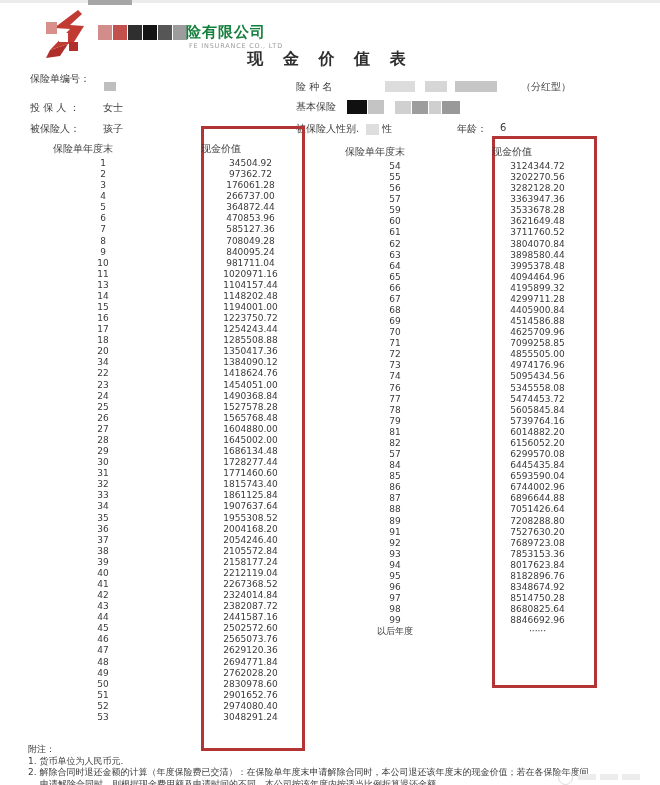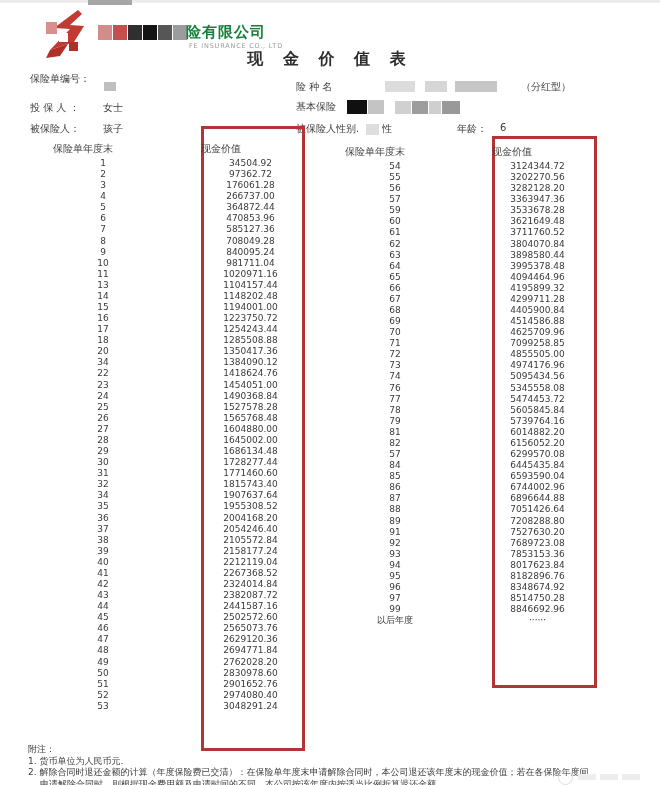--- a/index.html
+++ b/index.html
@@ -221,20 +221,24 @@
     </div>
     <div class="trow">
       <span class="yc">31</span>
       <span class="vc">1771460.60</span>
     </div>
     <div class="trow">
       <span class="yc">32</span>
       <span class="vc">1815743.40</span>
     </div>
     <div class="trow">
+      <span class="yc">33</span>
+      <span class="vc">1861125.84</span>
+    </div>
+    <div class="trow">
       <span class="yc">34</span>
       <span class="vc">1907637.64</span>
     </div>
     <div class="trow">
       <span class="yc">35</span>
       <span class="vc">1955308.52</span>
     </div>
     <div class="trow">
       <span class="yc">36</span>
       <span class="vc">2004168.20</span>
@@ -461,20 +465,24 @@
       <span class="yc">95</span>
       <span class="vc">8182896.76</span>
     </div>
     <div class="trow">
       <span class="yc">96</span>
       <span class="vc">8348674.92</span>
     </div>
     <div class="trow">
       <span class="yc">97</span>
       <span class="vc">8514750.28</span>
+    </div>
+    <div class="trow">
+      <span class="yc">98</span>
+      <span class="vc">8680825.64</span>
     </div>
     <div class="trow">
       <span class="yc">99</span>
       <span class="vc">8846692.96</span>
     </div>
     <div class="trow">
       <span class="yc">以后年度</span>
       <span class="vc">······</span>
     </div>
   </div>

